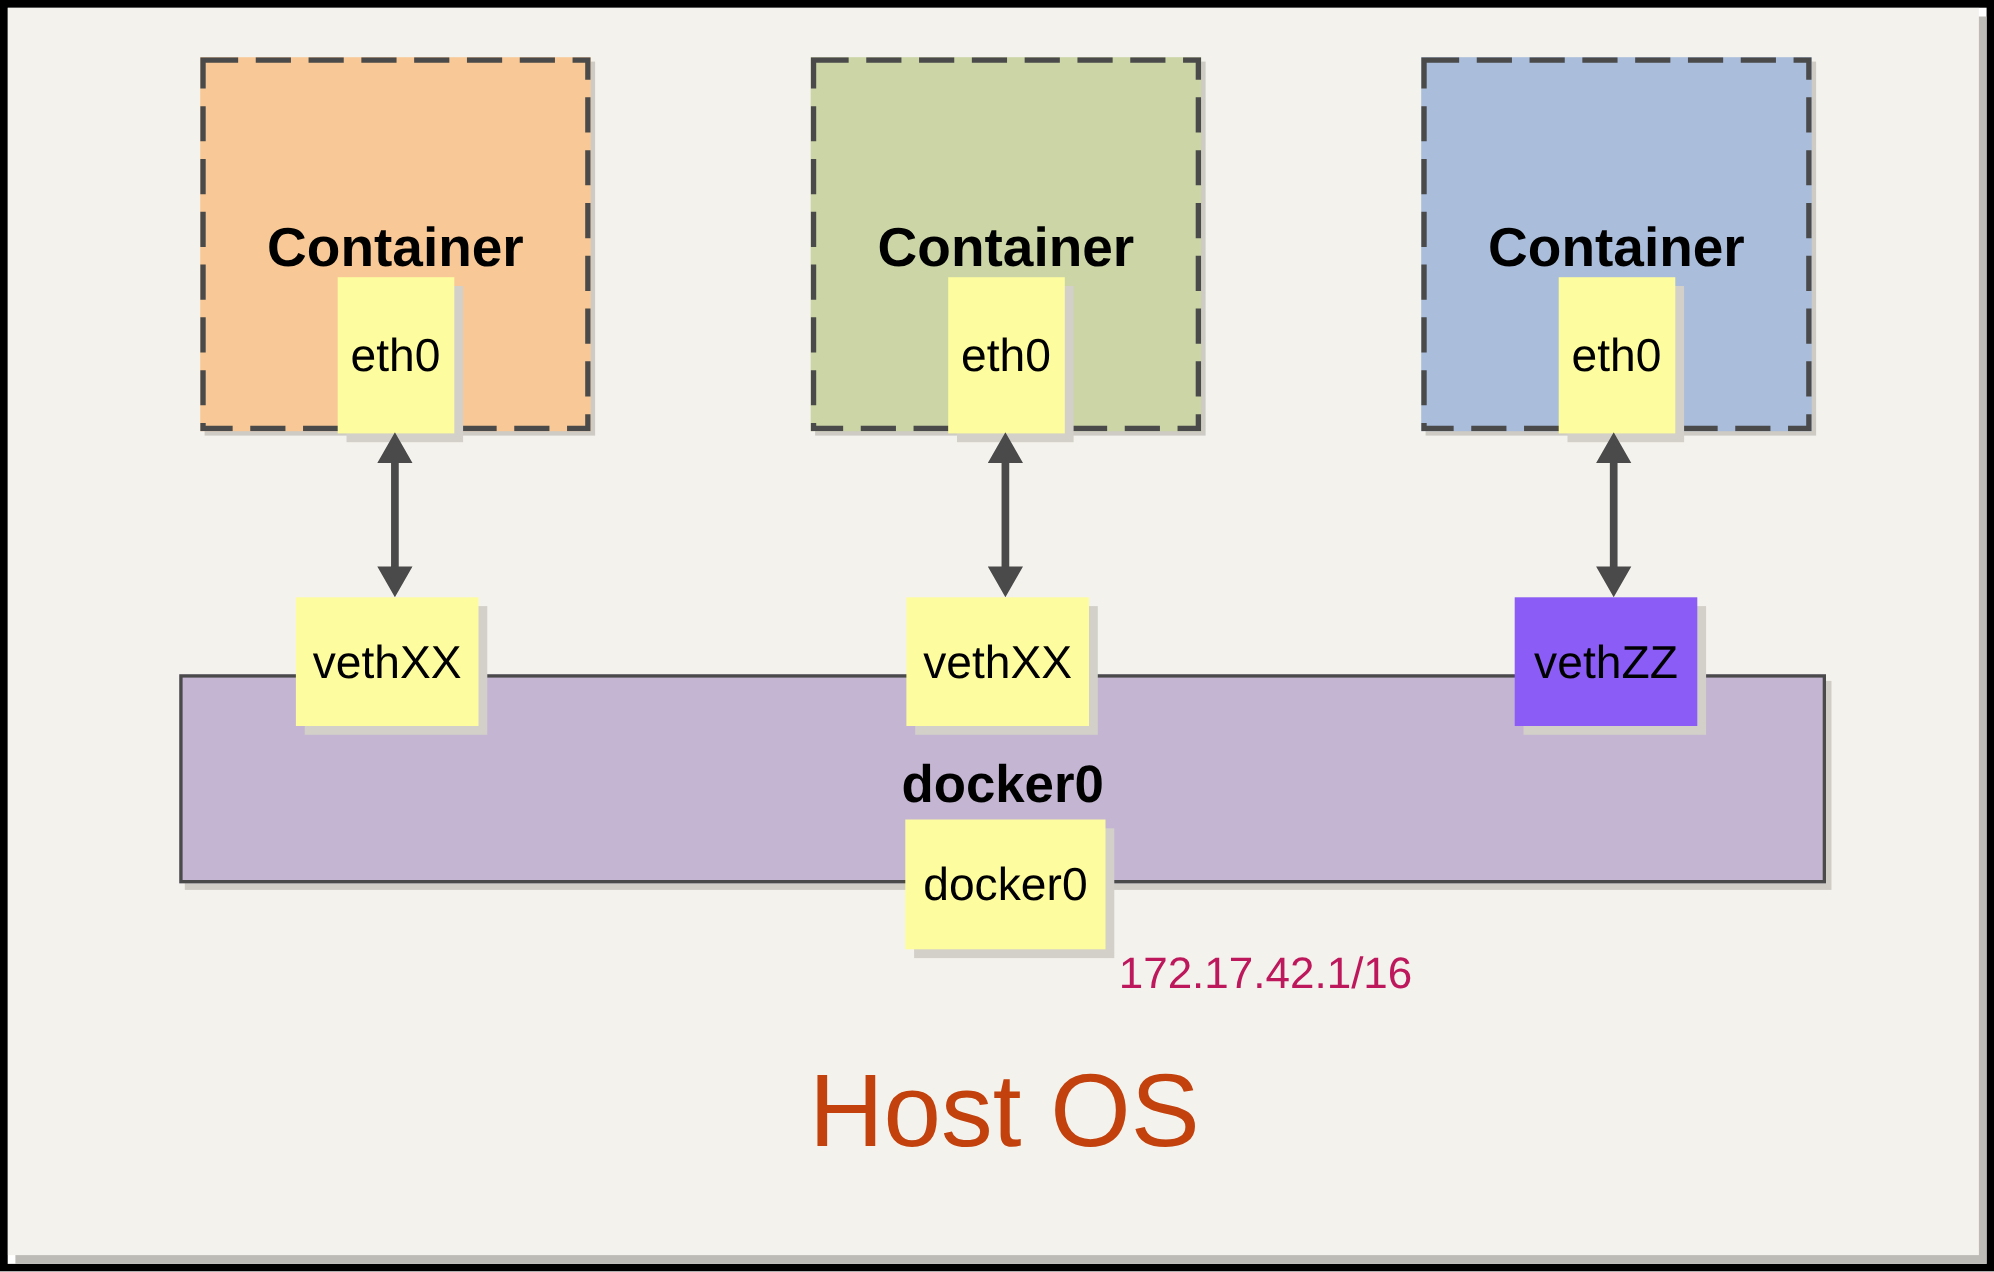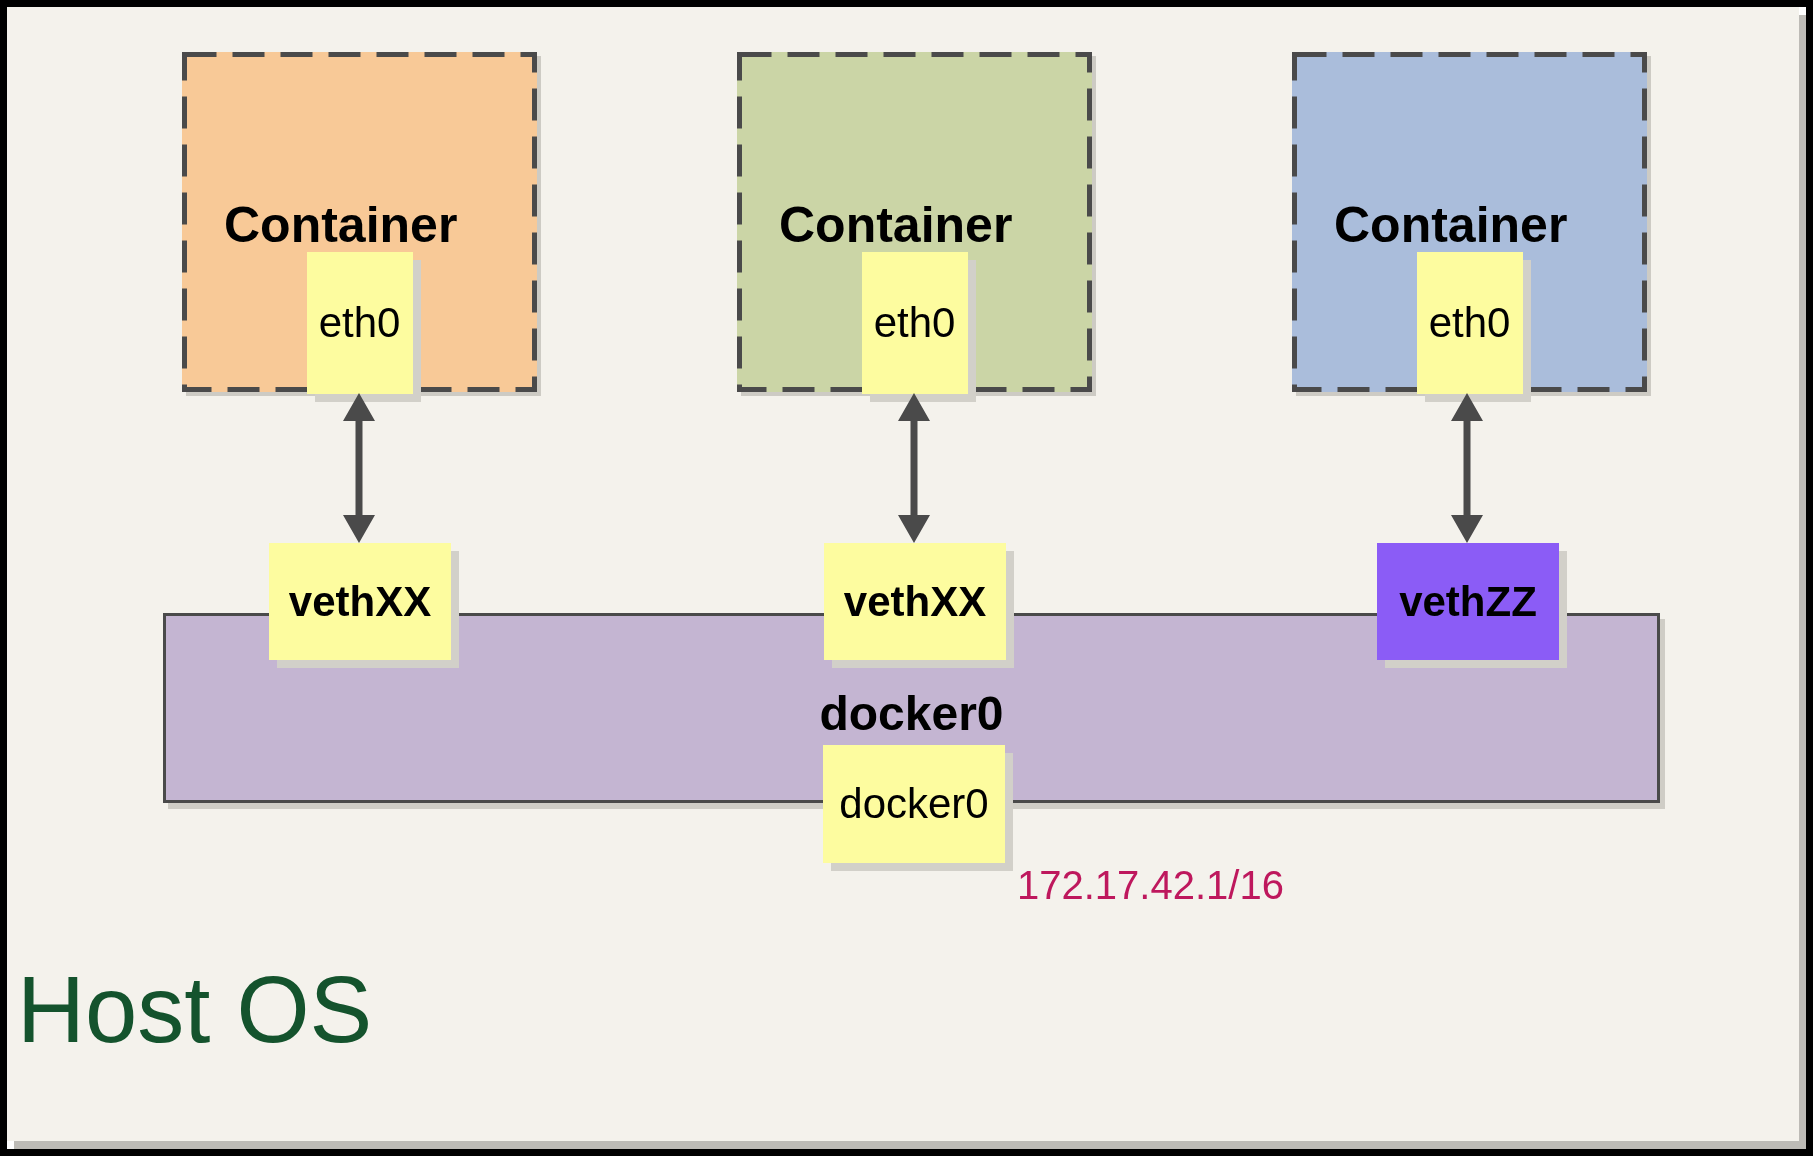--- a/index.html
+++ b/index.html
@@ -18,23 +18,22 @@
     box-shadow:7px 8px 0 #BDBBB6;
   }
   .container-box {
     position:absolute; top:45px;
     width:355px; height:340px;
     box-shadow:4px 4px 0 rgba(158,156,148,0.45);
   }
   .dash-svg { position:absolute; left:0; top:0; width:100%; height:100%; }
   .container-title {
     position:absolute; top:148px; left:0; width:100%;
-    font-size:50px; font-weight:bold; color:#000;
+    text-align:center; font-size:50px; font-weight:bold; color:#000;
     line-height:1;
-    padding-left:42px;
   }
   .note {
     position:absolute;
     display:flex; align-items:center; justify-content:center;
     font-size:42px; color:#000;
     box-shadow:8px 8px 0 #D2D0C9;
   }
   .eth-note { width:106px; height:142px; left:50%; margin-left:-53px; bottom:-2px; }
   .arrow-svg { position:absolute; top:386px; width:40px; height:150px; }
   .arrow-1 { left:332px; }
@@ -45,32 +44,32 @@
     width:1497px; height:190px;
     box-sizing:border-box;
     border:3px solid #4A4A4A;
     box-shadow:5px 6px 0 #CFCDC6;
   }
   .bridge-title {
     position:absolute; top:74px; left:0; width:100%;
     text-align:center; font-size:48px; font-weight:bold; color:#000;
     line-height:1;
   }
-  .veth-note { width:182px; height:117px; top:536px;font-weight:bold; }
+  .veth-note { width:166px; height:117px; top:536px; }
   .veth-1 { left:262px; }
   .veth-2 { left:817px; }
   .veth-3 { left:1370px; }
   .docker-note { width:182px; height:118px; left:816px; top:738px; }
   .ip-label {
     position:absolute; left:1010px; top:854px;
     font-size:40px; color:#be185d; line-height:1.2;
   }
   .host-label {
     position:absolute; left:10px; top:956px; width:100%;
-    font-size:94px; color:#14532d; line-height:1;
+    text-align:center; font-size:94px; color:#c2410c; line-height:1;
   }
 </style>
 </head>
 <body>
 
 <div class="frame">
   <div class="sheet" style="background-color: rgb(244, 242, 236);">
 
     <div class="container-box" style="left: 175px; background-color: rgb(248, 201, 151);">
       <svg class="dash-svg" viewBox="0 0 355 340">

